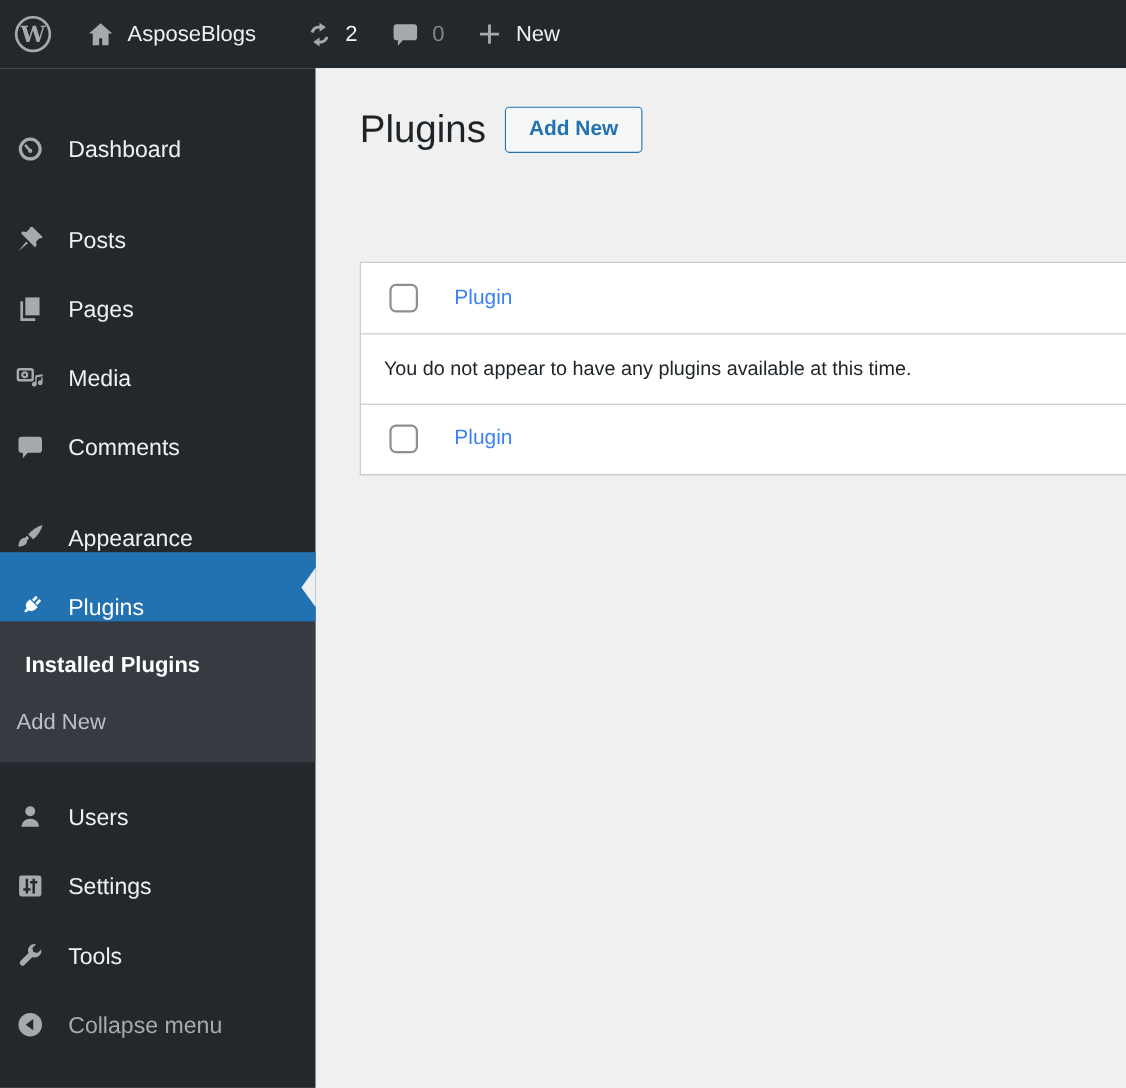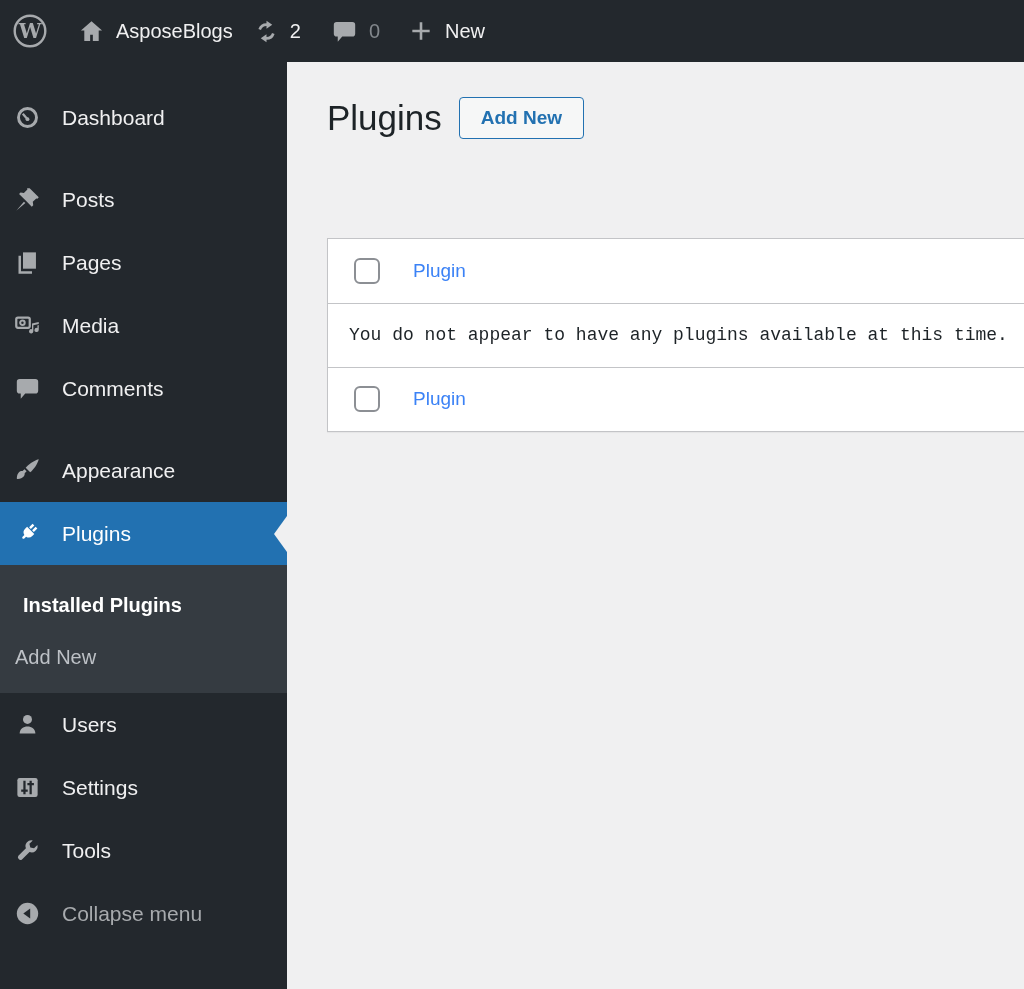--- a/index.html
+++ b/index.html
@@ -16,42 +16,42 @@
     height: 62px; width: 100%;
     background: #23282d;
     color: #f0f0f1;
     display: flex; align-items: center;
     padding: 0 12px;
     font-size: 20px;
   }
   .ab-item { display: flex; align-items: center; cursor: pointer; }
   .ab-icon { display: flex; align-items: center; color: #a7aaad; }
   .ab-logo { margin-right: 30px; }
-  .ab-site { margin-right: 20px; }
+  .ab-site { margin-right: 44px; }
   .ab-site .ab-icon { margin-right: 11px; }
   .ab-updates { margin-right: 30px; }
   .ab-updates .ab-icon { margin-right: 10px; }
   .ab-comments { margin-right: 28px; }
   .ab-comments .ab-icon { margin-right: 11px; }
   .ab-new .ab-icon { margin-right: 11px; }
   .ab-count-dim { color: #82878c; }
 
   
   .layout { display: flex; height: 927px; }
 
   
   .sidebar {
     width: 287px; flex: 0 0 287px;
     background: #23282d;
     padding-top: 24px;
     color: #f0f0f1;
   }
   .menu-item {
     height: 63px;
-    display: flex; align-items: center;
+    display: flex; align-items: flex-end;
     padding-left: 14px;
     gap: 21px;
     font-size: 21px;
     cursor: pointer;
     position: relative;
   }
   .menu-item .icon { width: 27px; height: 27px; display: flex; align-items: center; justify-content: center; color: #a7aaad; }
   .menu-item.active { background: #2271b1; color: #fff; }
   .menu-item.active .icon { color: #fff; }
   .menu-item.active::after {
@@ -115,21 +115,21 @@
   .checkbox {
     width: 26px; height: 26px;
     border: 2px solid #8c8f94;
     border-radius: 6px;
     background: #fff;
     margin-left: 26px;
     cursor: pointer;
     flex: 0 0 auto;
   }
   .col-label { margin-left: 33px; font-size: 19px; color: #3b82f6; }
-  .empty-msg { margin-left: 21px; font-size: 18px; color: #1d2327; white-space: nowrap; font-family: Liberation Mono, monospace; }
+  .empty-msg { margin-left: 21px; font-size: 18px; color: #1d2327; white-space: nowrap; }
 </style>
 </head>
 <body>
 
 <div class="admin-bar">
   <div class="ab-item ab-logo">
     <span class="ab-icon">
       <svg width="36" height="36" viewBox="0 0 24 24">
         <circle cx="12" cy="12" r="10.2" fill="none" stroke="currentColor" stroke-width="1.6"></circle>
         <text x="12" y="16.6" text-anchor="middle" font-size="13.5" font-weight="bold" font-family="DejaVu Serif, serif" fill="currentColor">W</text>

